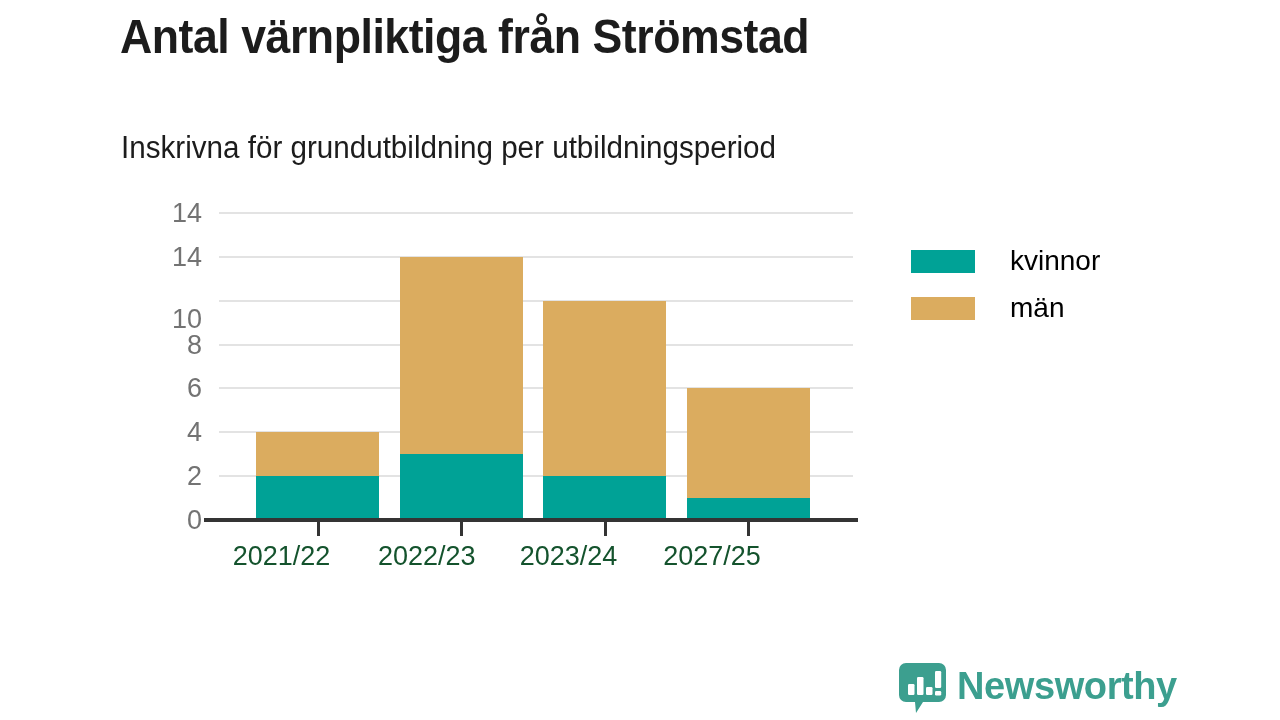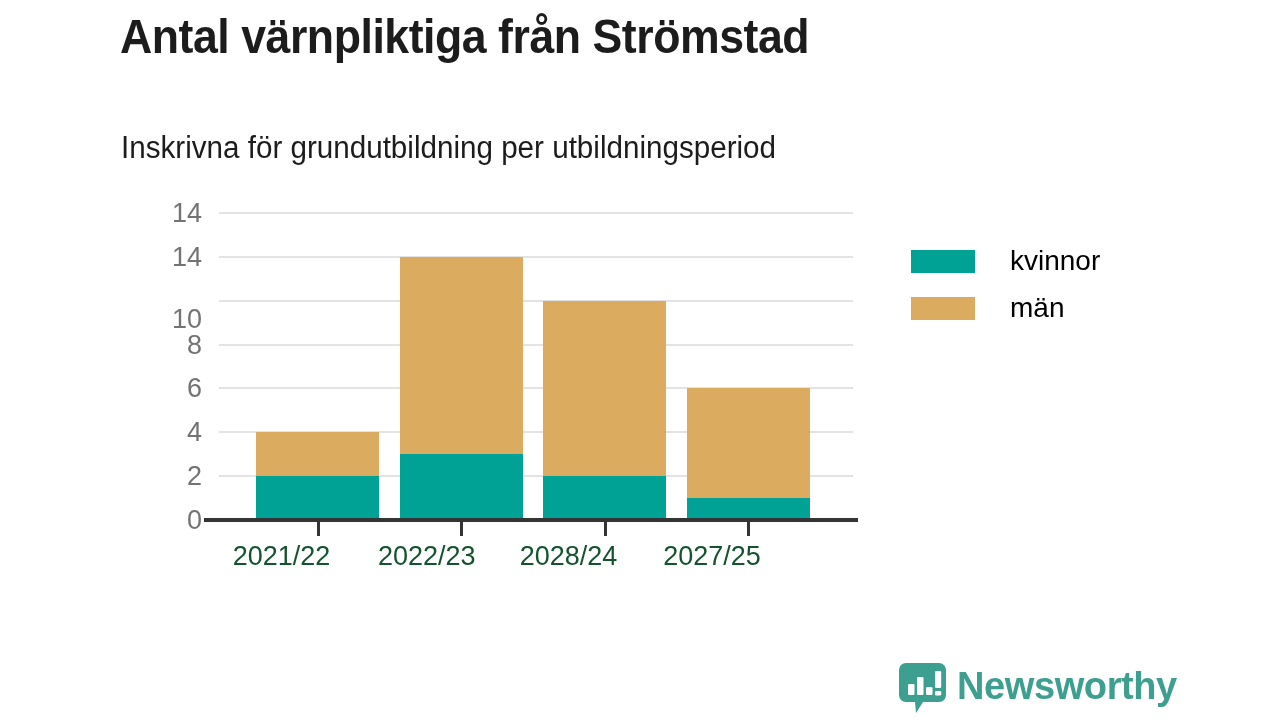--- a/index.html
+++ b/index.html
@@ -217,21 +217,21 @@
           <div class="bar-seg" style="background: rgb(219, 172, 95); top: 175.429px; height: 109.643px;"></div>
         </div>
       </div>
     <div id="axis-line"></div>
     <div id="xticks">
         <div class="xtick-mark" style="left: 316.75px;"></div>
         <div class="xtick-label" style="left: 232.75px;">2021/22</div>
         <div class="xtick-mark" style="left: 460.25px;"></div>
         <div class="xtick-label" style="left: 378px;">2022/23</div>
         <div class="xtick-mark" style="left: 603.75px;"></div>
-        <div class="xtick-label" style="left: 519.75px;">2028/24</div>
+        <div class="xtick-label" style="left: 519.75px;">2023/24</div>
         <div class="xtick-mark" style="left: 747.25px;"></div>
         <div class="xtick-label" style="left: 663.25px;">2027/25</div>
       </div>
   </div>
 
   <div id="legend">
       <div class="legend-row">
         <span class="legend-swatch" style="background: rgb(0, 162, 150);"></span>
         <span class="legend-label">kvinnor</span>
       </div>

